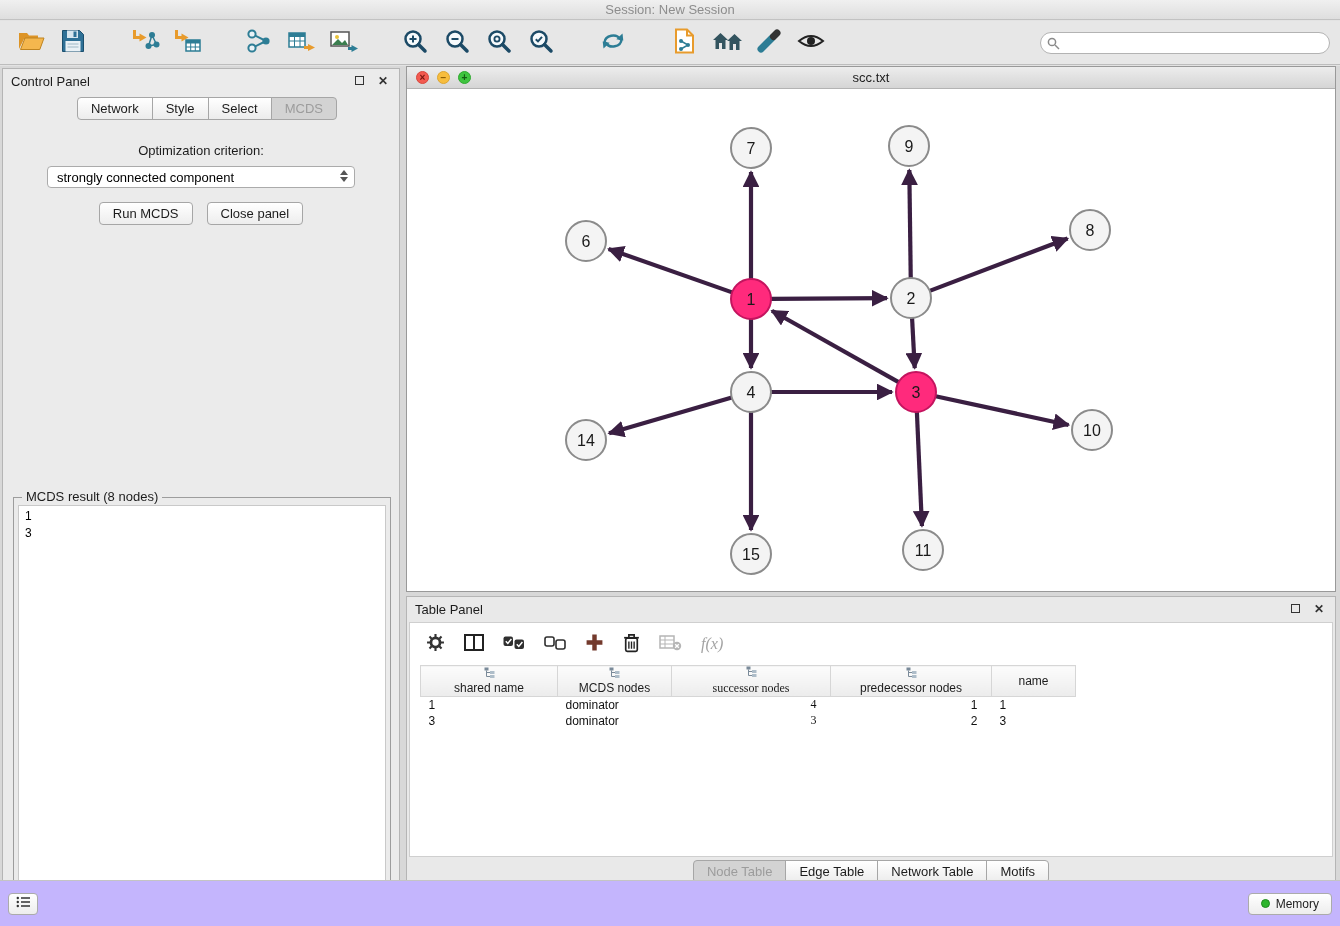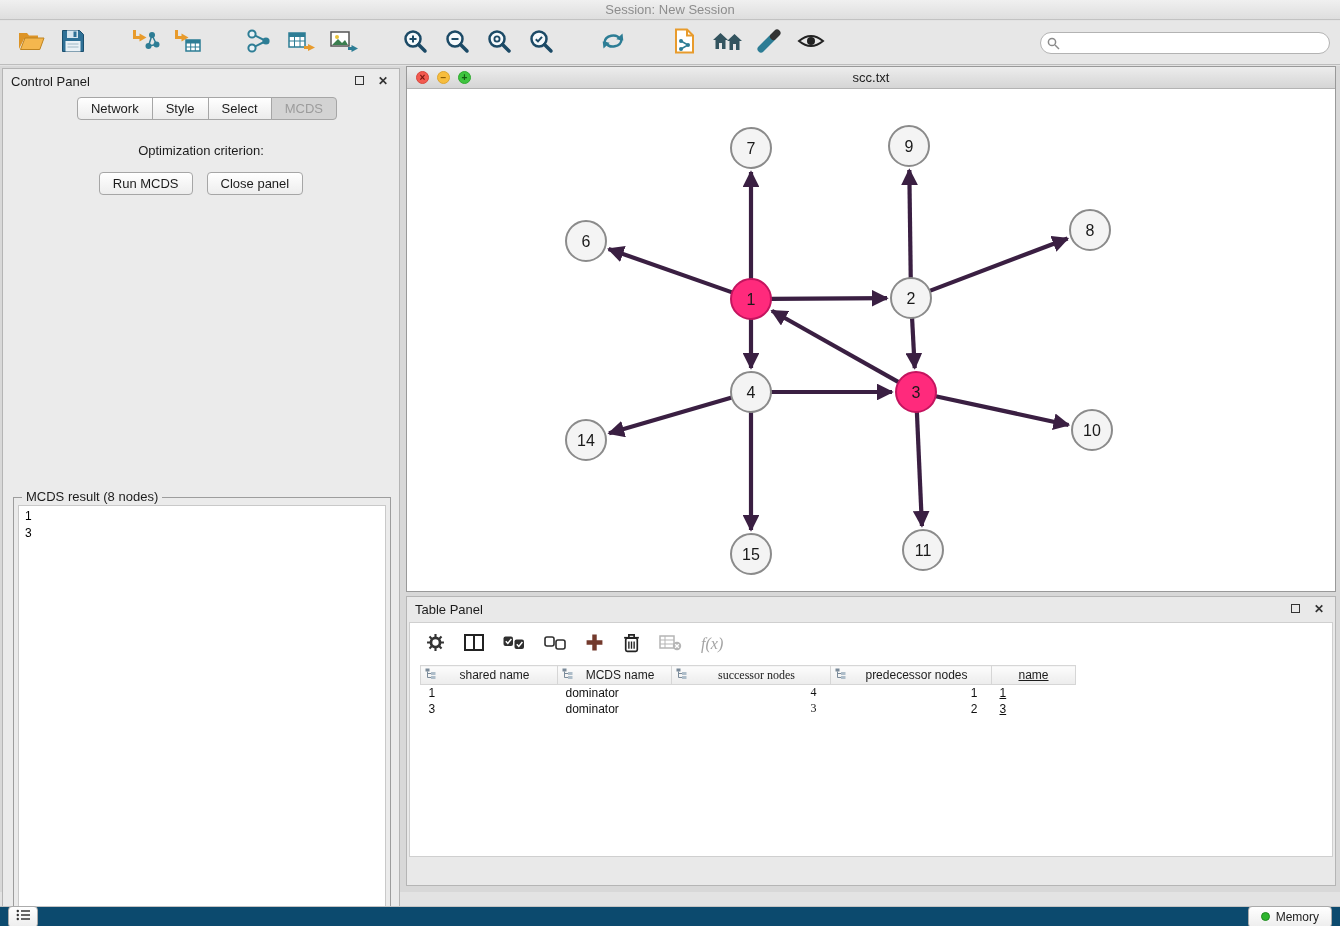--- a/index.html
+++ b/index.html
@@ -73,30 +73,30 @@
   
   .table-panel { position:absolute; left:406px; top:530px; width:930px; height:290px;
     background:#e9e9e9; border:1px solid #b5b5b5; }
   .tp-body { position:absolute; top:25px; left:2px; right:2px; bottom:28px; background:#fff; border:1px solid #cfcfcf; }
   .tp-toolbar { height:42px; display:flex; align-items:center; gap:19px; padding:12px 16px; }
   .tt-btn { border:none; background:transparent; cursor:pointer; display:flex; align-items:center; padding:0; }
   .fx-label { font-family:"Liberation Serif","DejaVu Serif",serif; font-style:italic; font-size:16px; color:#a3a3a3; }
   table.node-table { border-collapse:collapse; margin-left:10px; table-layout:fixed; }
   .node-table th { border:1px solid #d6d6d6; background:linear-gradient(#fcfcfc,#ececec);
     font-weight:normal; font-size:12px; height:19px; padding:0 4px; color:#1c1c1c; }
-  .th-inner { display:flex; align-items:center; }
+  .th-inner { display:flex; align-items:center;flex-direction:column; }
   .th-inner .th-label { flex:1; text-align:center; }
   .node-table td { font-size:12px; height:16px; padding:0 8px; color:#111; }
-  .c0{width:137px;} .c1{width:114px;} .c2{width:159px;font-family:Liberation Serif, serif;} .c3{width:161px;} .c4{width:84px;text-decoration:underline;}
+  .c0{width:137px;} .c1{width:114px;} .c2{width:159px;font-family:Liberation Serif, serif;} .c3{width:161px;} .c4{width:84px;}
   td.num { text-align:right; padding-right:14px; }
   .tp-tabs { position:absolute; bottom:3px; left:0; right:0; height:22px;
     display:flex; justify-content:center; align-items:center; }
 
   
-  .statusbar { position:absolute; bottom:0; left:0; right:0; height:20px; background:#0c4a6e;
+  .statusbar { position:absolute; bottom:0; left:0; right:0; height:46px; background:#c4b5fd;
     border-top:1px solid #c4c4c4; display:flex; align-items:center; padding:0 8px; }
   .status-btn { width:30px; height:22px; border:1px solid #ababab; border-radius:4px;
     background:linear-gradient(#ffffff,#ededed); display:flex; align-items:center; justify-content:center; cursor:pointer; }
   .memory-btn { margin-left:auto; height:22px; border:1px solid #ababab; border-radius:4px;
     background:linear-gradient(#ffffff,#ededed); display:flex; align-items:center; gap:6px;
     padding:0 12px; font-size:12px; cursor:pointer; color:#1c1c1c; }
   .mem-dot { width:9px; height:9px; border-radius:50%; background:#2db52d; border:1px solid #1e8a1e; }
 </style>
 </head>
 <body>
@@ -263,20 +263,27 @@
           <button class="ph-btn"><b>✕</b></button>
         </span>
       </div>
       <div class="cp-tabs">
         <div class="tab-seg">Network</div>
         <div class="tab-seg">Style</div>
         <div class="tab-seg">Select</div>
         <div class="tab-seg active">MCDS</div>
       </div>
       <div class="opt-label">Optimization criterion:</div>
+      <div class="select">
+        <span>strongly connected component</span>
+        <span class="sel-arrows">
+            <i class="arr-up"></i>
+            <i class="arr-dn"></i>
+          </span>
+      </div>
       <div class="btn-row">
         <button class="push-btn">Run MCDS</button>
         <button class="push-btn">Close panel</button>
       </div>
       <div class="result-box">
         <span class="result-legend">MCDS result (8 nodes)</span>
         <div class="result-inner">1
 3</div>
       </div>
     </div>
@@ -440,21 +447,21 @@
                   </span>
                 </th>
               <th class="c1">
                   <span class="th-inner">
                     <span><svg width="11" height="11" viewBox="0 0 11 11">
                         <rect x="0.5" y="0.5" width="4" height="3" fill="#7a8a99"></rect>
                         <rect x="6" y="4" width="4.5" height="3" fill="#aebdc9"></rect>
                         <rect x="6" y="8" width="4.5" height="3" fill="#aebdc9"></rect>
                         <path d="M2.5 3.5 v6 h3.5 M2.5 5.5 h3.5" stroke="#7a8a99" fill="none"></path>
                       </svg></span>
-                    <span class="th-label">MCDS name</span>
+                    <span class="th-label">MCDS nodes</span>
                   </span>
                 </th>
               <th class="c2">
                   <span class="th-inner">
                     <span><svg width="11" height="11" viewBox="0 0 11 11">
                         <rect x="0.5" y="0.5" width="4" height="3" fill="#7a8a99"></rect>
                         <rect x="6" y="4" width="4.5" height="3" fill="#aebdc9"></rect>
                         <rect x="6" y="8" width="4.5" height="3" fill="#aebdc9"></rect>
                         <path d="M2.5 3.5 v6 h3.5 M2.5 5.5 h3.5" stroke="#7a8a99" fill="none"></path>
                       </svg></span>
@@ -490,20 +497,26 @@
               <tr>
                 <td class="c0">3</td>
                 <td class="c1">dominator</td>
                 <td class="c2 num">3</td>
                 <td class="c3 num">2</td>
                 <td class="c4">3</td>
               </tr>
             </tbody>
         </table>
       </div>
+      <div class="tp-tabs">
+        <div class="tab-seg active">Node Table</div>
+        <div class="tab-seg">Edge Table</div>
+        <div class="tab-seg">Network Table</div>
+        <div class="tab-seg">Motifs</div>
+      </div>
     </div>
   </div>
 
   <div class="statusbar">
     <button class="status-btn">
       <span><svg width="15" height="12" viewBox="0 0 15 12">
             <circle cx="1.8" cy="2" r="1.2" fill="#333"></circle>
             <circle cx="1.8" cy="6" r="1.2" fill="#333"></circle>
             <circle cx="1.8" cy="10" r="1.2" fill="#333"></circle>
             <path d="M5 2 h9 M5 6 h9 M5 10 h9" stroke="#333" stroke-width="1.5"></path>

